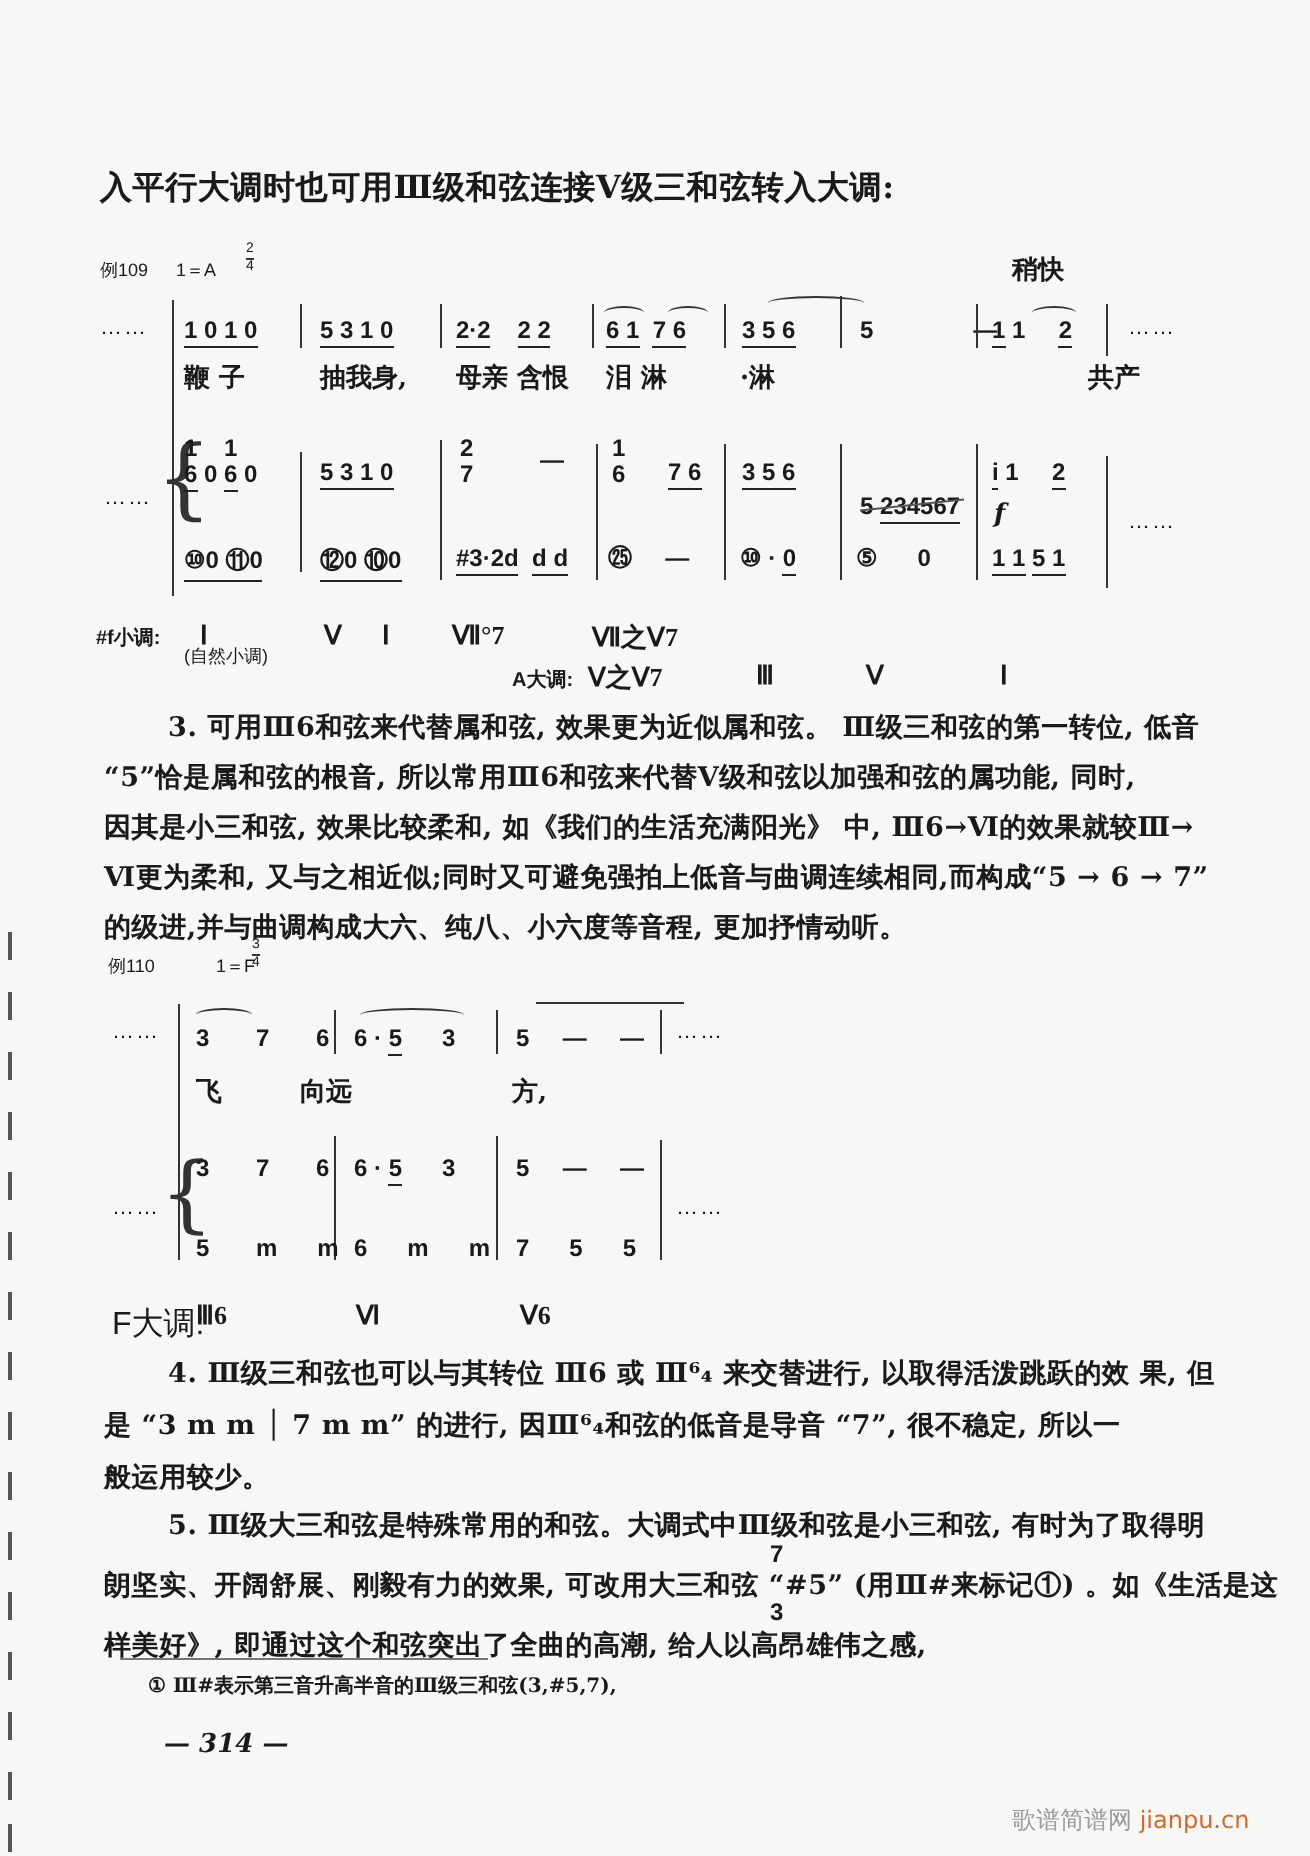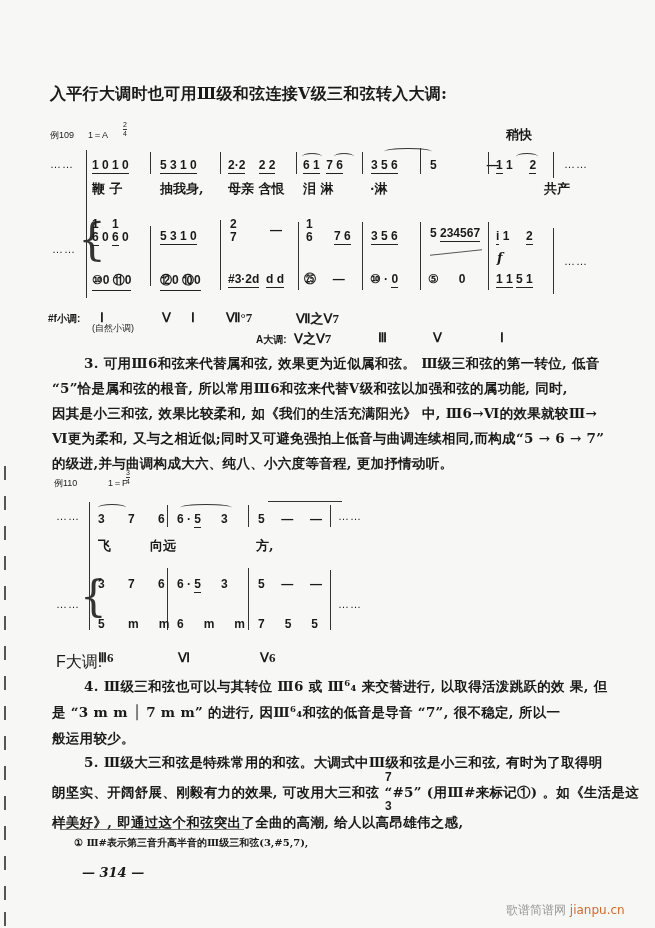--- a/index.html
+++ b/index.html
@@ -75,21 +75,21 @@
 <div class="cell note ul" style="left:160px;top:229px;">5 3 1 0</div>
 <div class="bar" style="left:220px;top:220px;height:70px;"></div>
 <div class="cell note" style="left:230px;top:218px;line-height:13px;">2<br>7</div>
 <div class="cell note" style="left:270px;top:223px;">—</div>
 <div class="bar" style="left:298px;top:222px;height:68px;"></div>
 <div class="cell note" style="left:306px;top:218px;line-height:13px;">1<br>6</div>
 <div class="cell note ul" style="left:334px;top:229px;">7 6</div>
 <div class="bar" style="left:362px;top:222px;height:68px;"></div>
 <div class="cell note ul" style="left:371px;top:229px;">3 5 6</div>
 <div class="bar" style="left:420px;top:222px;height:68px;"></div>
-<div class="cell note" style="left:430px;top:226px;">5 <span class="ul">234567</span></div>
+<div class="cell note" style="left:430px;top:246px;">5 <span class="ul">234567</span></div>
 <div class="abs" style="left:430px;top:252px;width:52px;height:6px;border-top:1px solid #555;transform:skewY(-6deg);"></div>
 <div class="bar" style="left:488px;top:222px;height:68px;"></div>
 <div class="cell note" style="left:496px;top:229px;"><span class="ul">i</span> 1&nbsp;&nbsp;&nbsp;&nbsp;&nbsp;<span class="ul">2</span></div>
 <div class="cell" style="left:497px;top:250px;font-style:italic;font-weight:bold;font-size:13px;">f</div>
 <div class="bar" style="left:553px;top:228px;height:66px;"></div>
 <div class="dots" style="left:564px;top:255px;">……</div>
 
 <div class="cell note ul" style="left:92px;top:272px;">⑩0 ⑪0</div>
 <div class="cell note ul" style="left:160px;top:272px;">⑫0 ⑩0</div>
 <div class="cell note" style="left:228px;top:272px;"><span class="ul">#3·2d</span>&nbsp;&nbsp;<span class="ul">d d</span></div>

